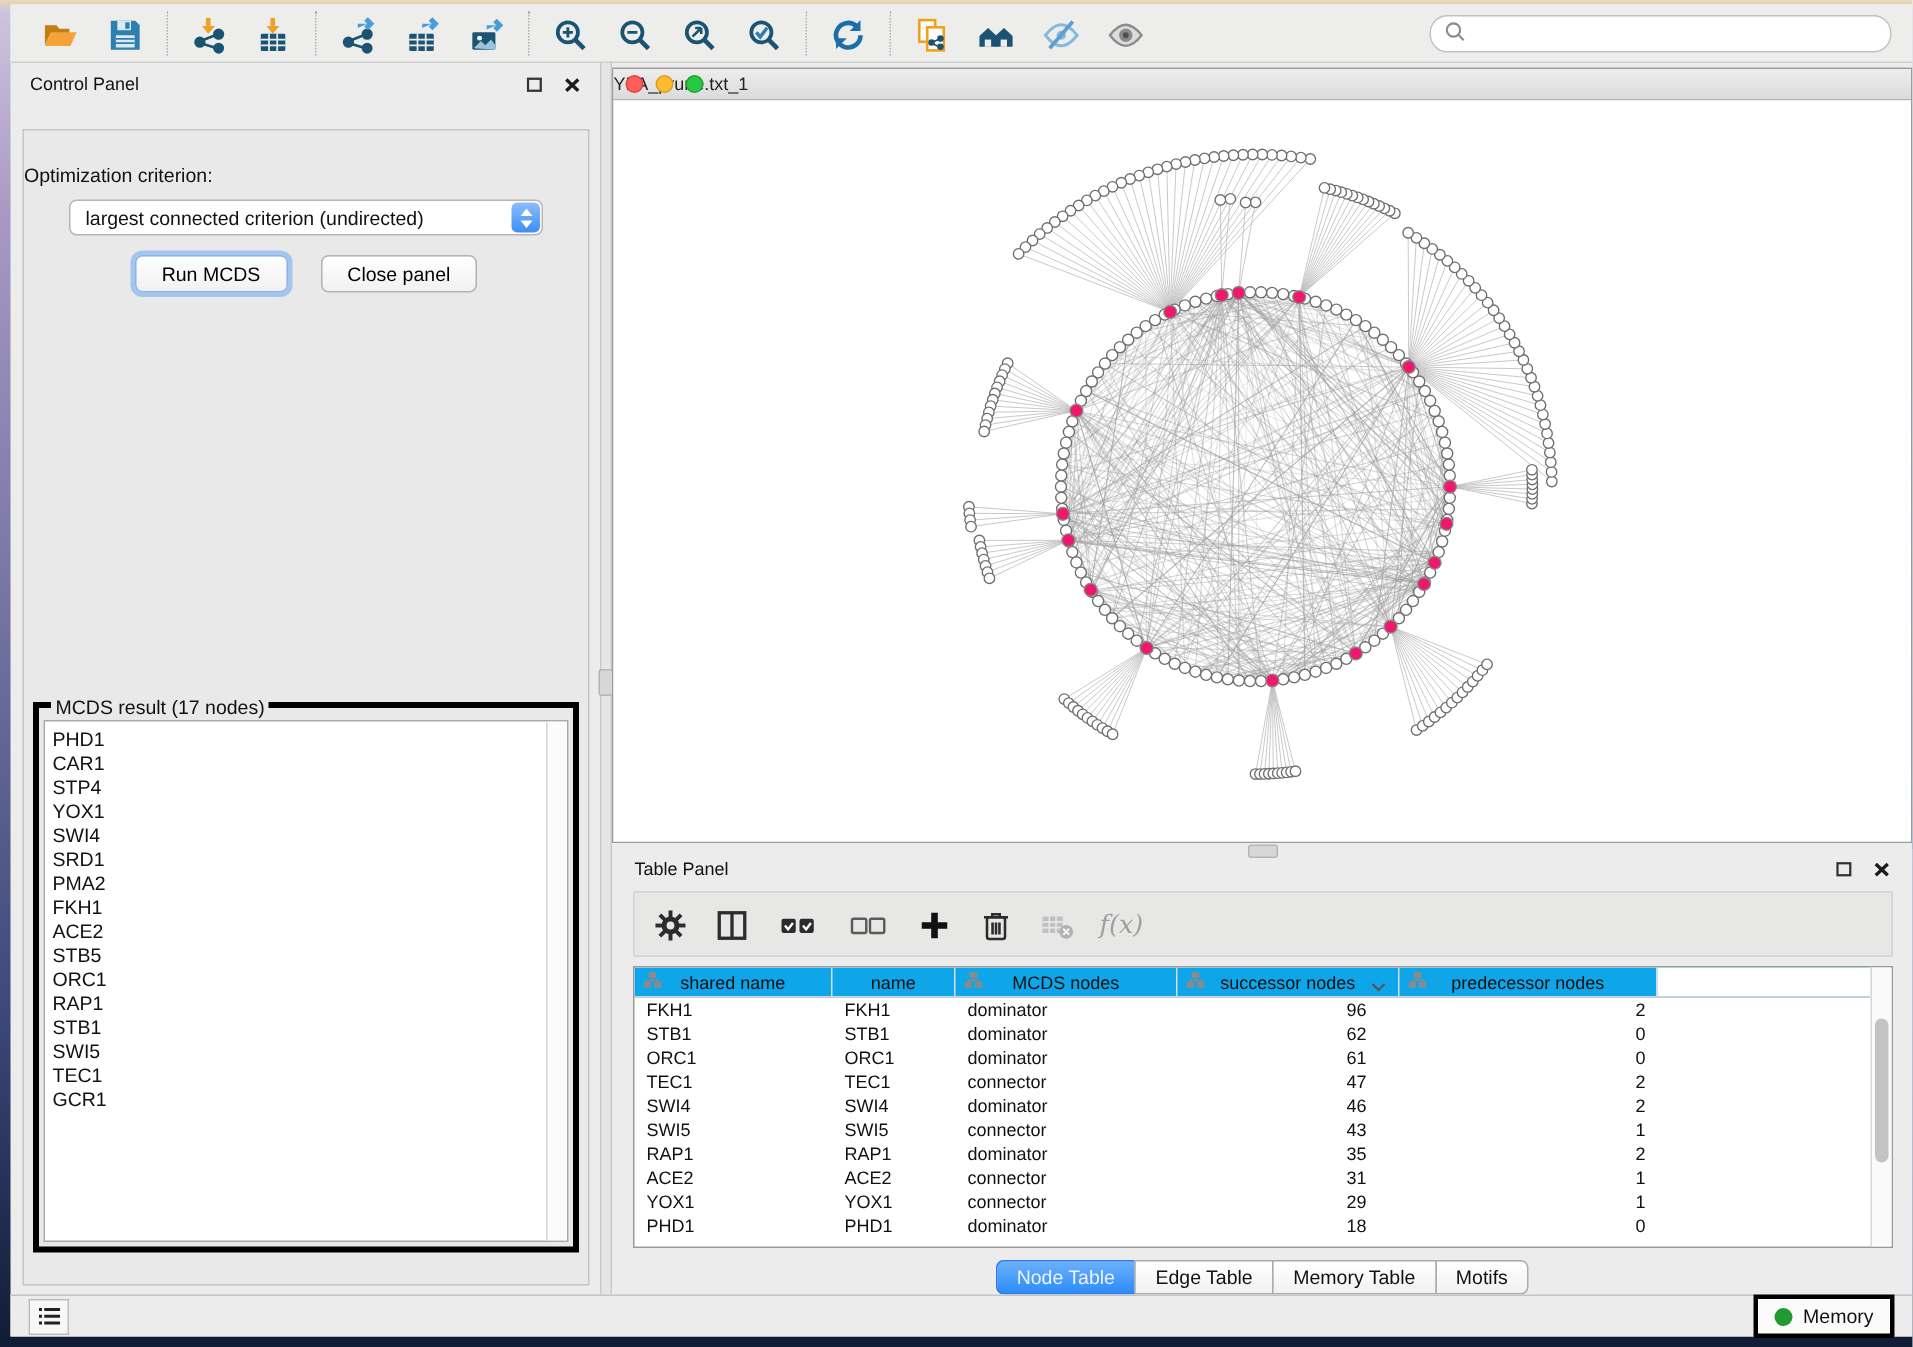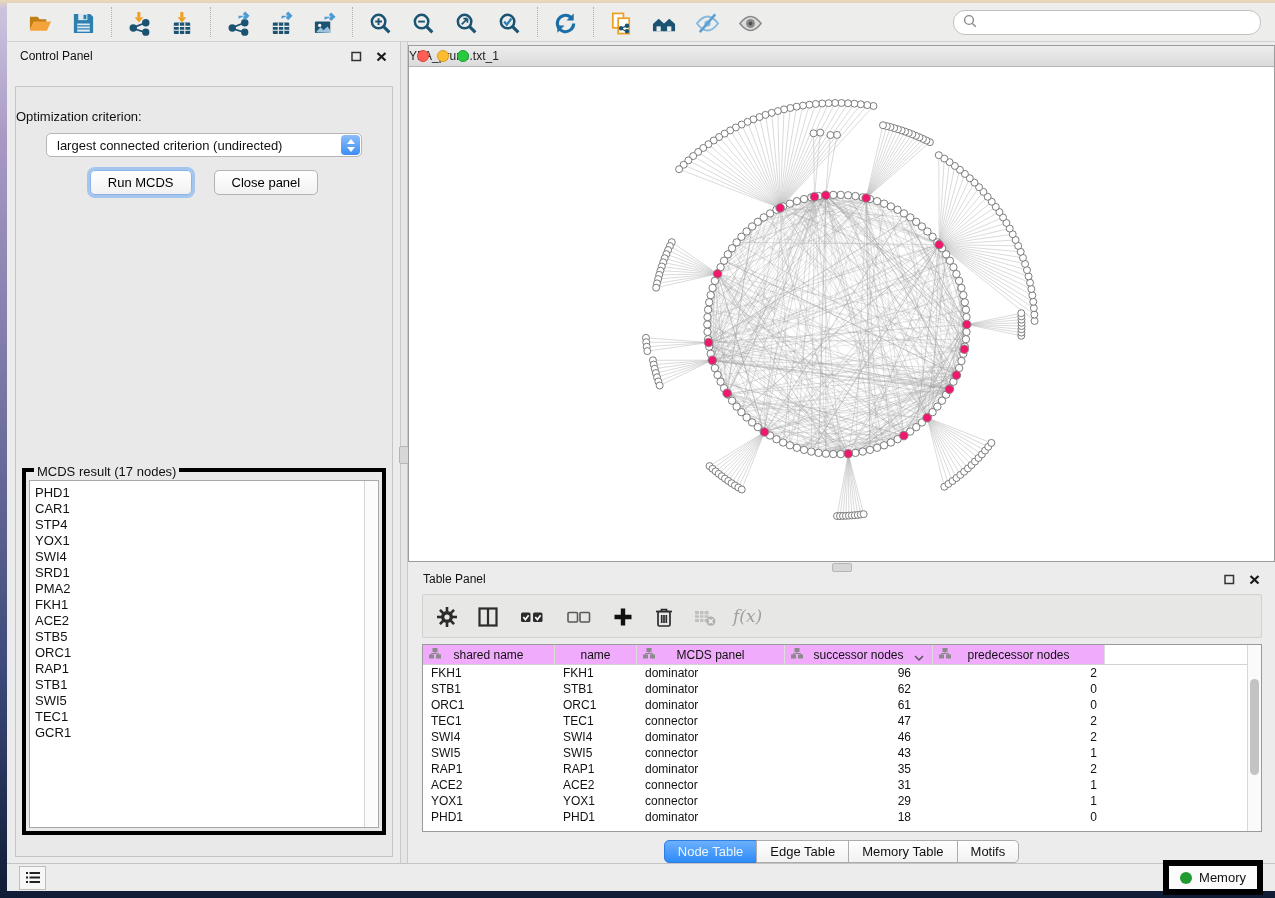--- a/index.html
+++ b/index.html
@@ -55,33 +55,33 @@
   .net-canvas{flex:1;position:relative;background:#fff;}
   .net-canvas svg{position:absolute;inset:0;}
   .hhandle{position:absolute;top:521px;left:50%;width:18px;height:7px;background:#d7d7d7;border:1px solid #b5b5b5;border-radius:2px;transform:translateX(-50%);z-index:3;}
   
   .table-panel{position:absolute;top:524px;bottom:0;left:0;right:0;background:#ececec;}
   .tp-header{height:26px;display:flex;align-items:center;padding:0 15px;}
   .tp-toolbar{margin:2px 13px 0 14px;height:42px;background:#e7e7e6;border:1px solid #d2d2d1;border-radius:2px;display:flex;align-items:center;gap:17px;padding:0 12px;}
   .tp-toolbar .tbtn{width:24px;height:24px;}
   .tp-table{position:absolute;left:14px;right:13px;top:78px;height:188px;background:#fff;border:1px solid #9a9a9a;display:flex;box-sizing:border-box;}
   .table-main{flex:1;overflow:hidden;}
-  .header-row{display:flex;height:19px;background:#f0abfc;border-bottom:1px solid #d2d2d2;}
+  .header-row{display:flex;height:19px;background:#0ea5e9;border-bottom:1px solid #d2d2d2;}
   .hcell{position:relative;display:flex;align-items:center;justify-content:center;gap:5px;border-right:1px solid #dcdcdb;font-size:12px;box-sizing:border-box;flex:none;}
   .hfill{flex:1;background:#fff;border-right:none;}
   .row{display:flex;height:16px;align-items:center;font-size:12px;}
   .cell{flex:none;box-sizing:border-box;padding-left:8px;white-space:nowrap;overflow:hidden;}
   .cell.num{text-align:right;padding-left:0;}
   .v-scroll{width:13px;border-left:1px solid #d8d8d8;background:#fafafa;position:relative;flex:none;}
   .v-thumb{position:absolute;left:2px;right:2px;top:34px;height:96px;background:#c3c3c3;border-radius:6px;}
   .tp-tabs{position:absolute;top:274px;left:0;right:0;display:flex;justify-content:center;}
   
   .status-bar{position:absolute;left:0;right:0;bottom:0;height:28px;border-top:1px solid #c4c4c4;background:#ececec;display:flex;align-items:center;padding:0 12px;box-sizing:border-box;}
   .sb-btn{width:25px;height:22px;border:1px solid #bdbdbd;background:#f7f7f7;display:flex;align-items:center;justify-content:center;}
-  .memory-btn{margin-left:auto;height:23px;border:6px solid #000000;background:#fbfbfb;display:flex;align-items:center;gap:7px;padding:0 11px;font-size:13px;}
+  .memory-btn{margin-left:auto;height:23px;border:3px solid #000000;background:#fbfbfb;display:flex;align-items:center;gap:7px;padding:0 11px;font-size:13px;}
   .gdot{width:12px;height:12px;border-radius:50%;background:#1f9b31;}
 </style>
 </head>
 <body>
 
 <div class="app">
 
   <div class="toolbar">
     <div style="display:flex;align-items:center;">
         <div class="tgroup">
@@ -1366,21 +1366,21 @@
                 </div>
                 <div class="hcell" style="width: 148px;">
                   <span style="position:absolute;left:6px;top:3px;"><svg width="12" height="11" viewBox="0 0 12 11">
                       <g fill="#8a8a8a" stroke="#8a8a8a">
                         <rect x="4" y="0.5" width="4" height="3"></rect>
                         <rect x="0.5" y="7" width="4" height="3"></rect>
                         <rect x="7.5" y="7" width="4" height="3"></rect>
                         <path d="M6 3.5v2M2.5 7V5.5h7V7" fill="none"></path>
                       </g>
                     </svg></span>
-                  <span>MCDS panel</span>
+                  <span>MCDS nodes</span>
                 </div>
                 <div class="hcell" style="width: 148px;">
                   <span style="position:absolute;left:6px;top:3px;"><svg width="12" height="11" viewBox="0 0 12 11">
                       <g fill="#8a8a8a" stroke="#8a8a8a">
                         <rect x="4" y="0.5" width="4" height="3"></rect>
                         <rect x="0.5" y="7" width="4" height="3"></rect>
                         <rect x="7.5" y="7" width="4" height="3"></rect>
                         <path d="M6 3.5v2M2.5 7V5.5h7V7" fill="none"></path>
                       </g>
                     </svg></span>

